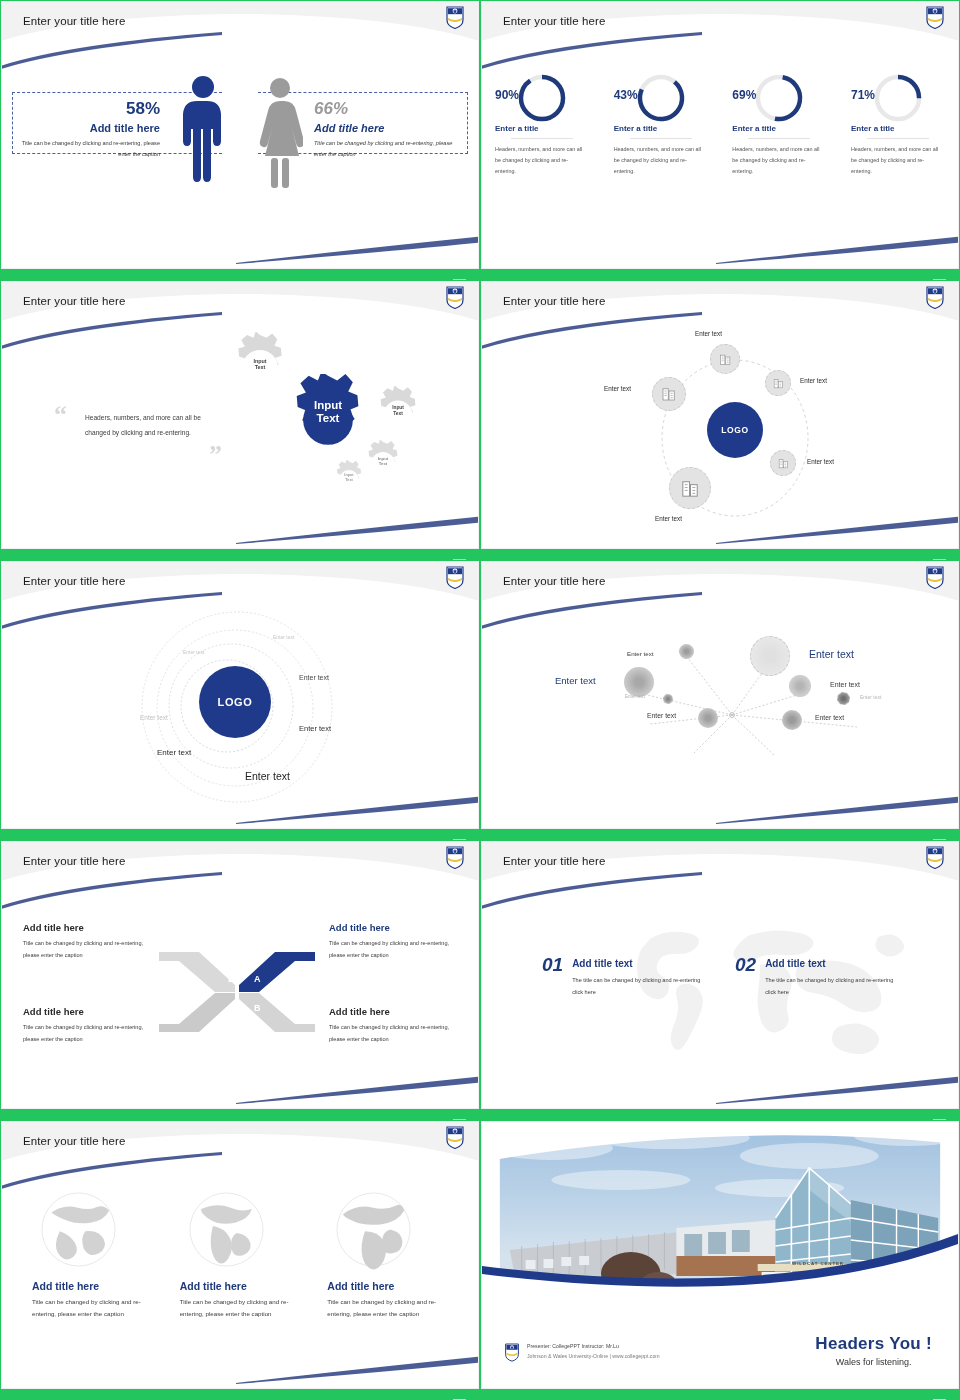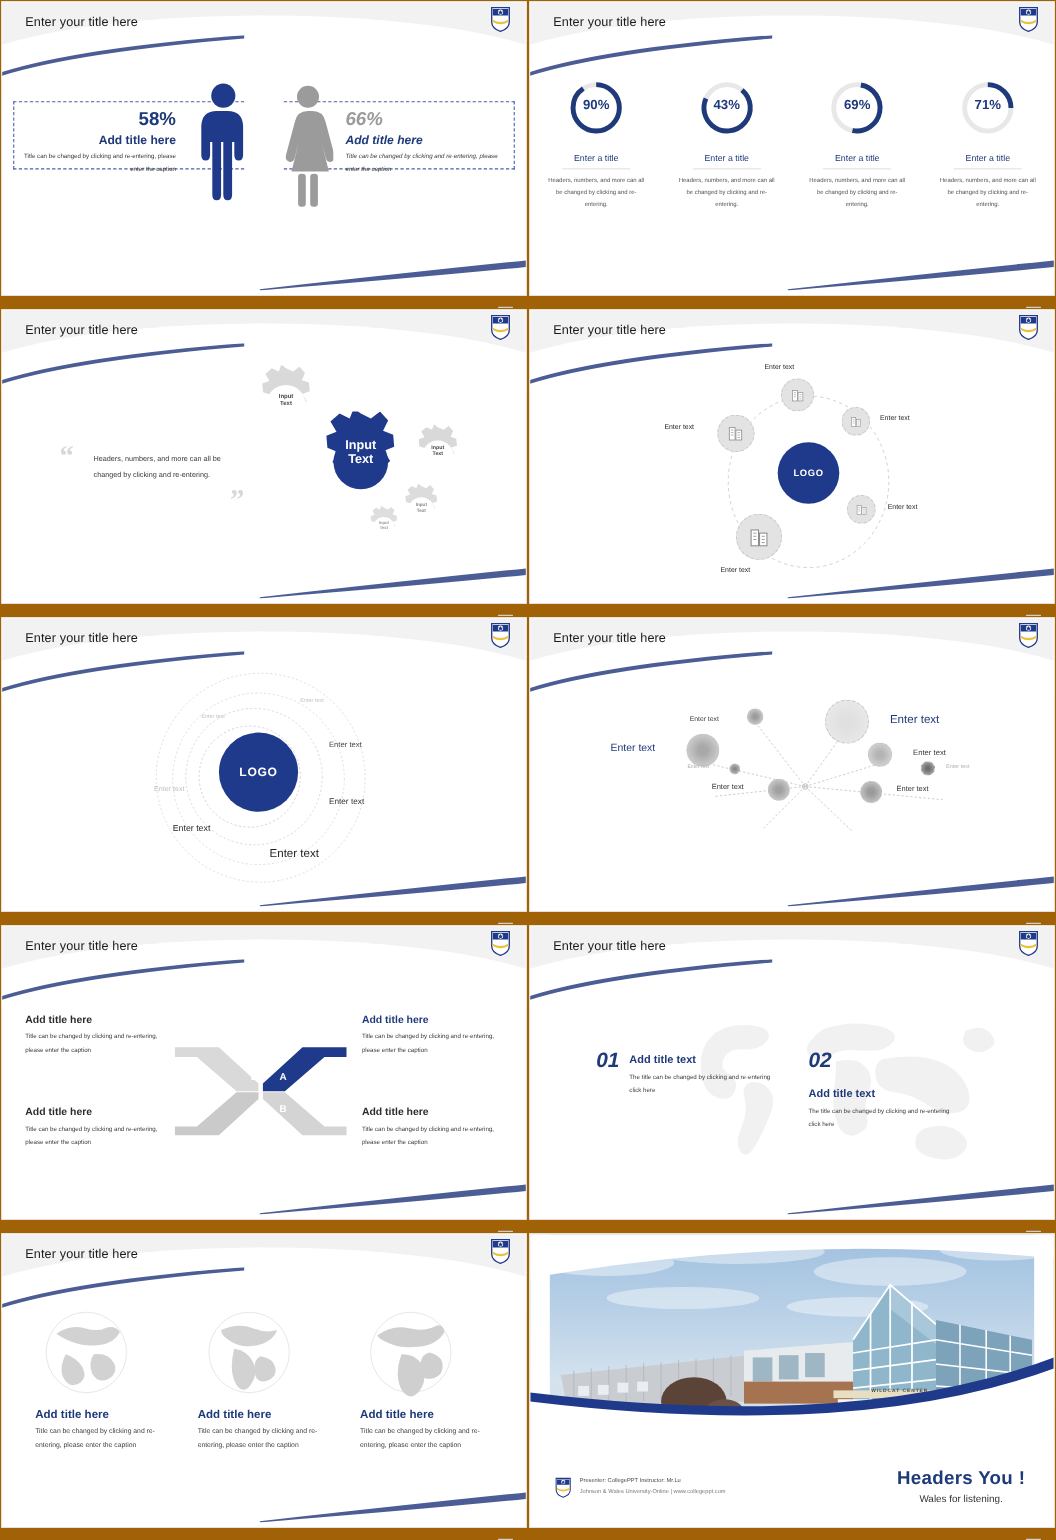--- a/index.html
+++ b/index.html
@@ -11,21 +11,21 @@
   }
   .grid {
     display: grid;
     grid-template-columns: 480px 480px;
     grid-template-rows: repeat(5, 280px);
     width: 960px; height: 1400px;
   }
   .slide {
     position: relative;
     width: 480px; height: 280px;
-    background: #a16207;
+    background: #22c55e;
     overflow: hidden;
   }
   .slide-inner {
     position: absolute;
     left: 2px; top: 2px;
     width: 476px; height: 266px;
     background: #ffffff;
     overflow: hidden;
     box-shadow: 0 0 0 1px #f0f0f0;
   }
@@ -66,23 +66,23 @@
   .navy { color: #1f3a7a; }
   .grey { color: #9a9a9a; }
 
   
   .s1-pct { font-size: 17px; font-weight: bold; }
   .s1-h { font-size: 11px; font-weight: bold; color:#1f3a7a; margin-top:3px;}
   .s1-p { font-size: 5.6px; color:#3a3a3a; line-height:1.9; margin-top:4px;}
   .dashbox { position:absolute; border:1px dashed #4a5fa5; }
 
   
-  .donut-col { text-align:center; width:94px; }
+  .donut-col { text-align:left; width:94px; }
   .donut { width:52px; height:52px; margin:0 auto; }
-  .donut-label { font-size:8px; font-weight:normal; color:#1f3a7a; margin-top:15px;}
+  .donut-label { font-size:8px; font-weight:bold; color:#1f3a7a; margin-top:0;}
   .donut-rule { width:62px; height:1px; background:#e2e2e2; margin:5px auto 0;}
   .donut-p { font-size:5.4px; color:#555; line-height:2.0; margin-top:5px;}
 
   
   .gear-txt { font-size:5.4px; color:#444; text-align:center; line-height:1.2; font-weight:600;}
   .quote-mark { font-size:26px; color:#d8d8d8; font-weight:bold; font-family:"Liberation Serif", serif;}
   .s3-p { font-size:6.6px; color:#3c3c3c; line-height:2.3; }
 
   
   .logo-circle {
@@ -565,21 +565,21 @@
         </g>
       </svg>
 
       <div style="position:absolute; left:60px; top:112px; display:flex; align-items:flex-start; gap:9px;">
         <div class="bignum">01</div>
         <div style="width:130px; padding-top:4px;">
           <div class="s8-h">Add title text</div>
           <div class="s8-p">The title can be changed by clicking and re-entering click here</div>
         </div>
       </div>
-      <div style="position:absolute; left:253px; top:112px; display:flex; align-items:flex-start; gap:9px;flex-direction:column;">
+      <div style="position:absolute; left:253px; top:112px; display:flex; align-items:flex-start; gap:9px;">
         <div class="bignum">02</div>
         <div style="width:130px; padding-top:4px;">
           <div class="s8-h">Add title text</div>
           <div class="s8-p">The title can be changed by clicking and re-entering click here</div>
         </div>
       </div>
     </div>
     <div class="pagenum">29</div>
   </div>
 

